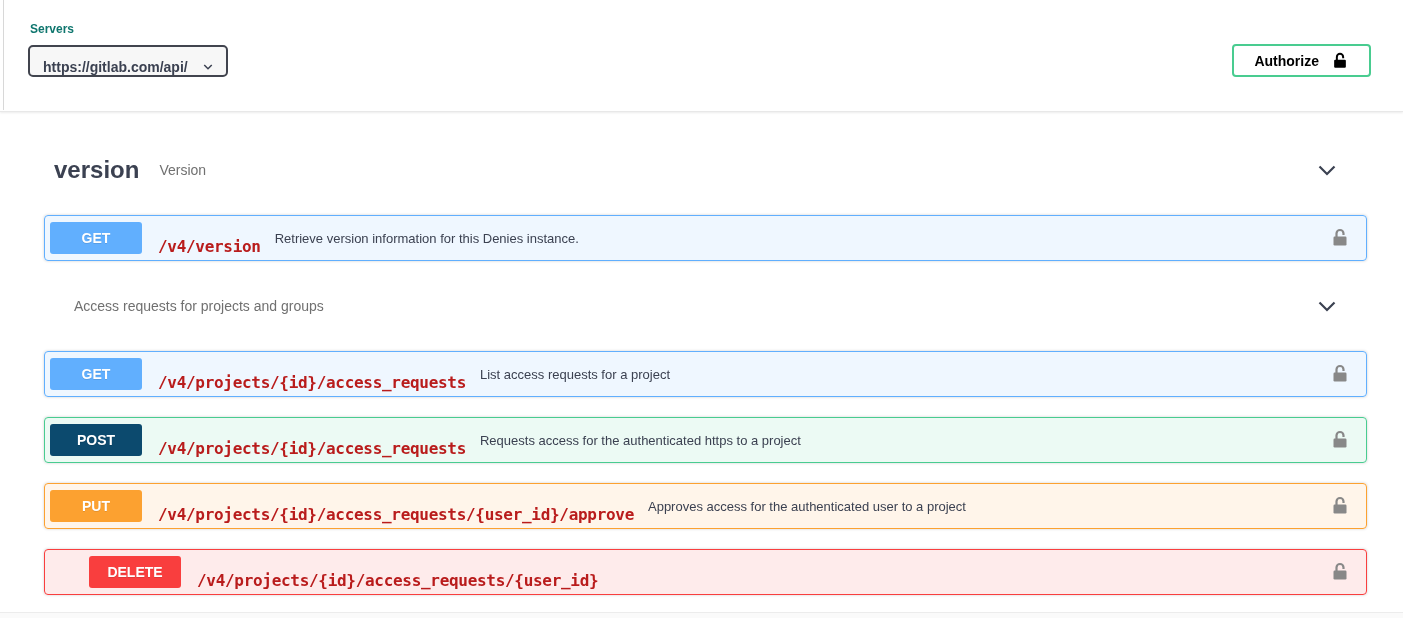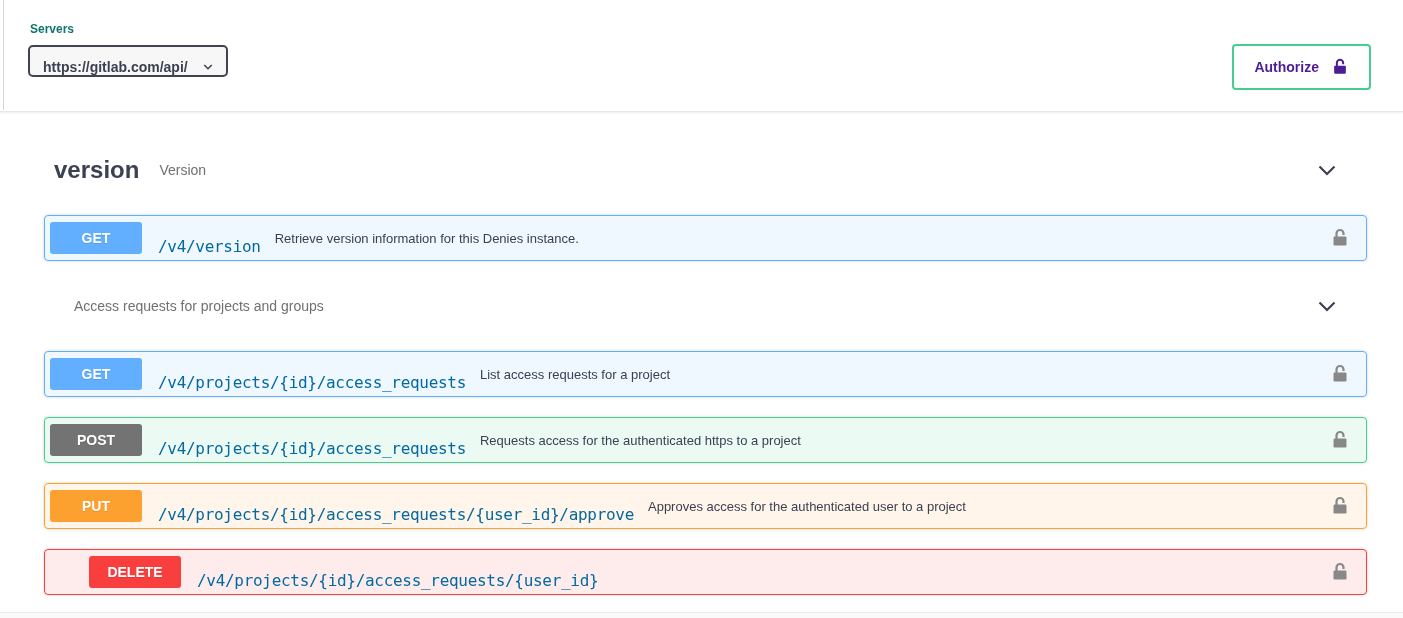--- a/index.html
+++ b/index.html
@@ -25,26 +25,26 @@
     position: absolute; left: 28px; top: 45px; height: 32px;
     display: inline-flex; align-items: center; gap: 14px;
     padding: 12px 12px 0 13px;
     border: 2px solid #41444e; border-radius: 5px;
     background: #f7f7f7; cursor: pointer;
     font-size: 14px; font-weight: 700; color: #3b4151;
   }
   .servers-select svg { display: block; }
 
   .authorize-btn {
-    position: absolute; right: 32px; top: 44px; height: 46px;
+    position: absolute; right: 32px; top: 44px; height: 33px;
     display: inline-flex; align-items: center; gap: 12px;
     padding: 0 20px;
     background: #ffffff;
     border: 2px solid #49cc90; border-radius: 4px;
-    color: #4c1d95; font-family: "Liberation Sans", sans-serif;
+    color: #000000; font-family: "Liberation Sans", sans-serif;
     font-size: 14px; font-weight: 700; cursor: pointer;
   }
   .authorize-btn svg { display: block; }
 
   
   .main { padding: 0 36px 0 44px; }
 
   .tag-header {
     display: flex; align-items: center;
     height: 50px;
@@ -74,38 +74,38 @@
     min-width: 92px; text-align: center;
     margin-left: 5px;
     padding: 8px 8px;
     border-radius: 3px;
     font-size: 14px; font-weight: 700; color: #ffffff;
     text-shadow: 0 1px 0 rgba(0,0,0,0.1);
   }
   .opblock .path {
     margin-left: 16px;
     font-family: "DejaVu Sans Mono", monospace;
-    font-size: 16px; font-weight: 400; color: #0369a1;
+    font-size: 16px; font-weight: 700; color: #b91c1c;
     letter-spacing: -0.3px;
     margin-top: 16px;
   }
   .opblock .summary {
     margin-left: 14px;
     font-size: 13px; color: #3b4151;
   }
   .lock-btn {
     margin-left: auto; margin-right: 16px;
     background: none; border: none; padding: 0; cursor: pointer;
     color: #888888; display: flex; align-items: center;
   }
 
   .opblock.get    { border-color: #61affe; background: rgba(97,175,254,0.10); }
   .opblock.get    .method { background: #61affe; }
   .opblock.post   { border-color: #49cc90; background: rgba(73,204,144,0.10); }
-  .opblock.post   .method { background: #737373; }
+  .opblock.post   .method { background: #0c4a6e; }
   .opblock.put    { border-color: #fca130; background: rgba(252,161,48,0.10); }
   .opblock.put    .method { background: #fca130; }
   .opblock.delete { border-color: #f93e3e; background: rgba(249,62,62,0.10); }
   .opblock.delete .method { background: #f93e3e; margin-left: 44px; }
 
   .bottom-strip {
     position: absolute; left: 0; bottom: 0; width: 100%; height: 6px;
     background: #fafafa; border-top: 1px solid #ececec;
   }
 </style>

